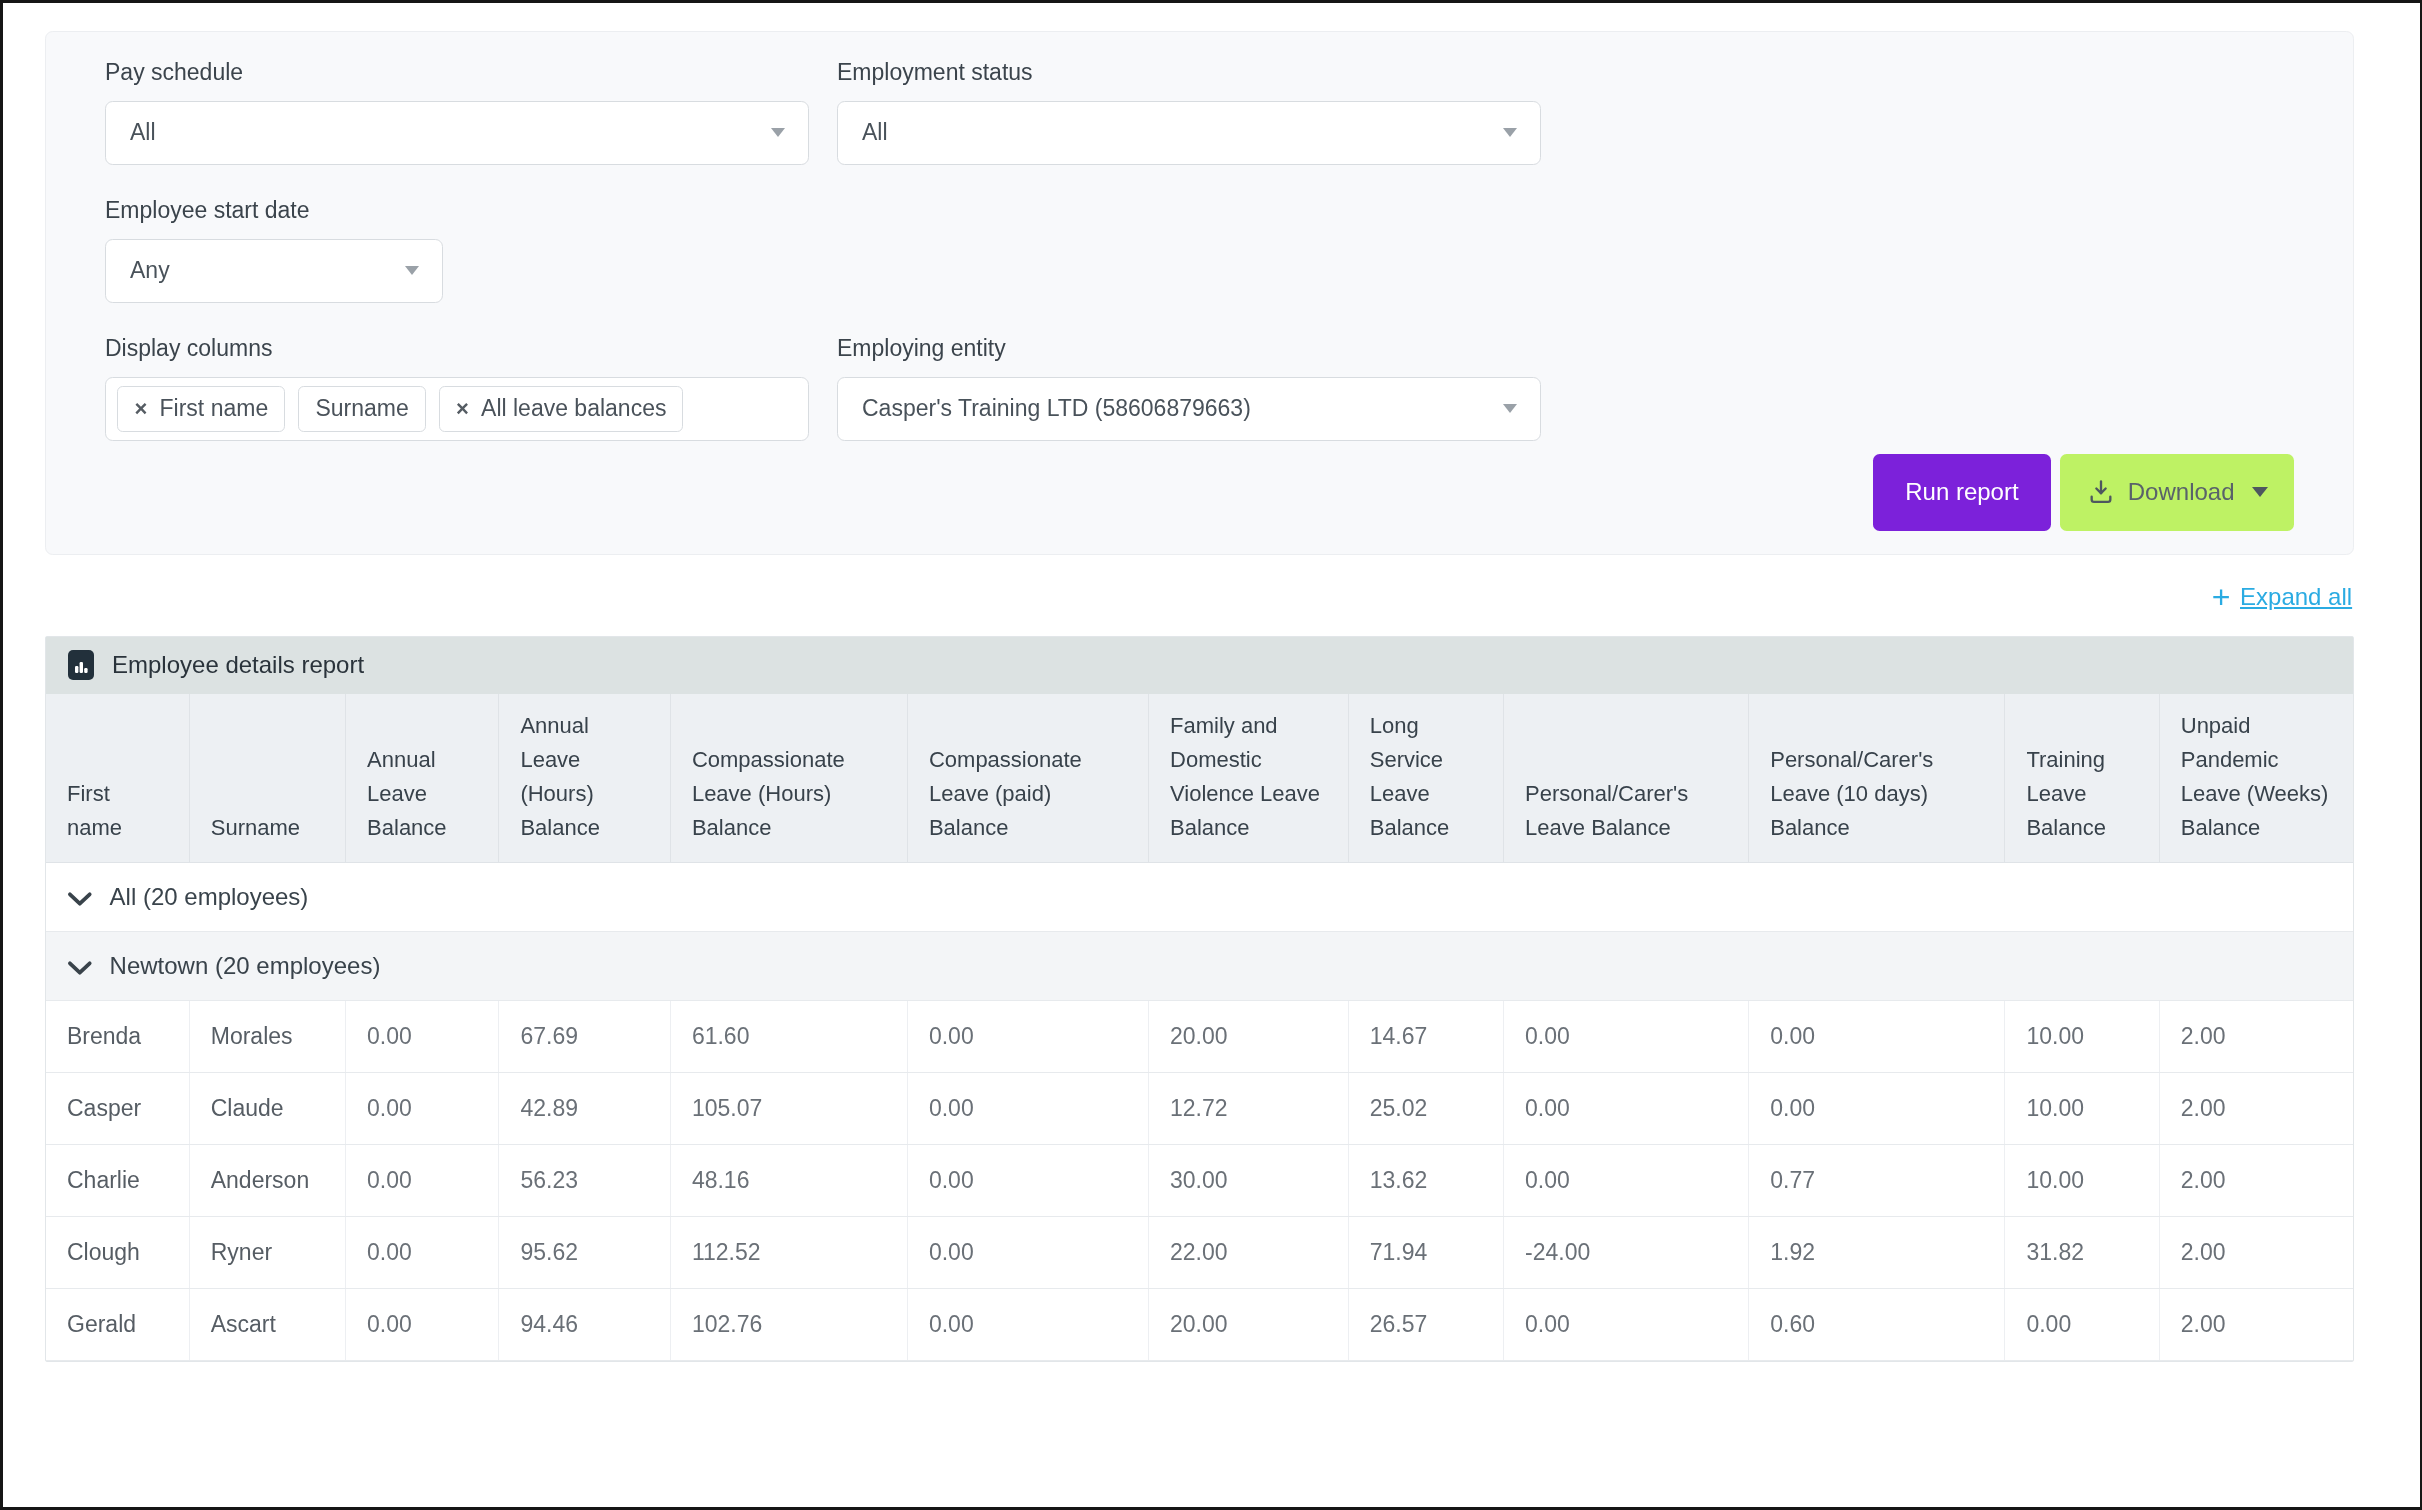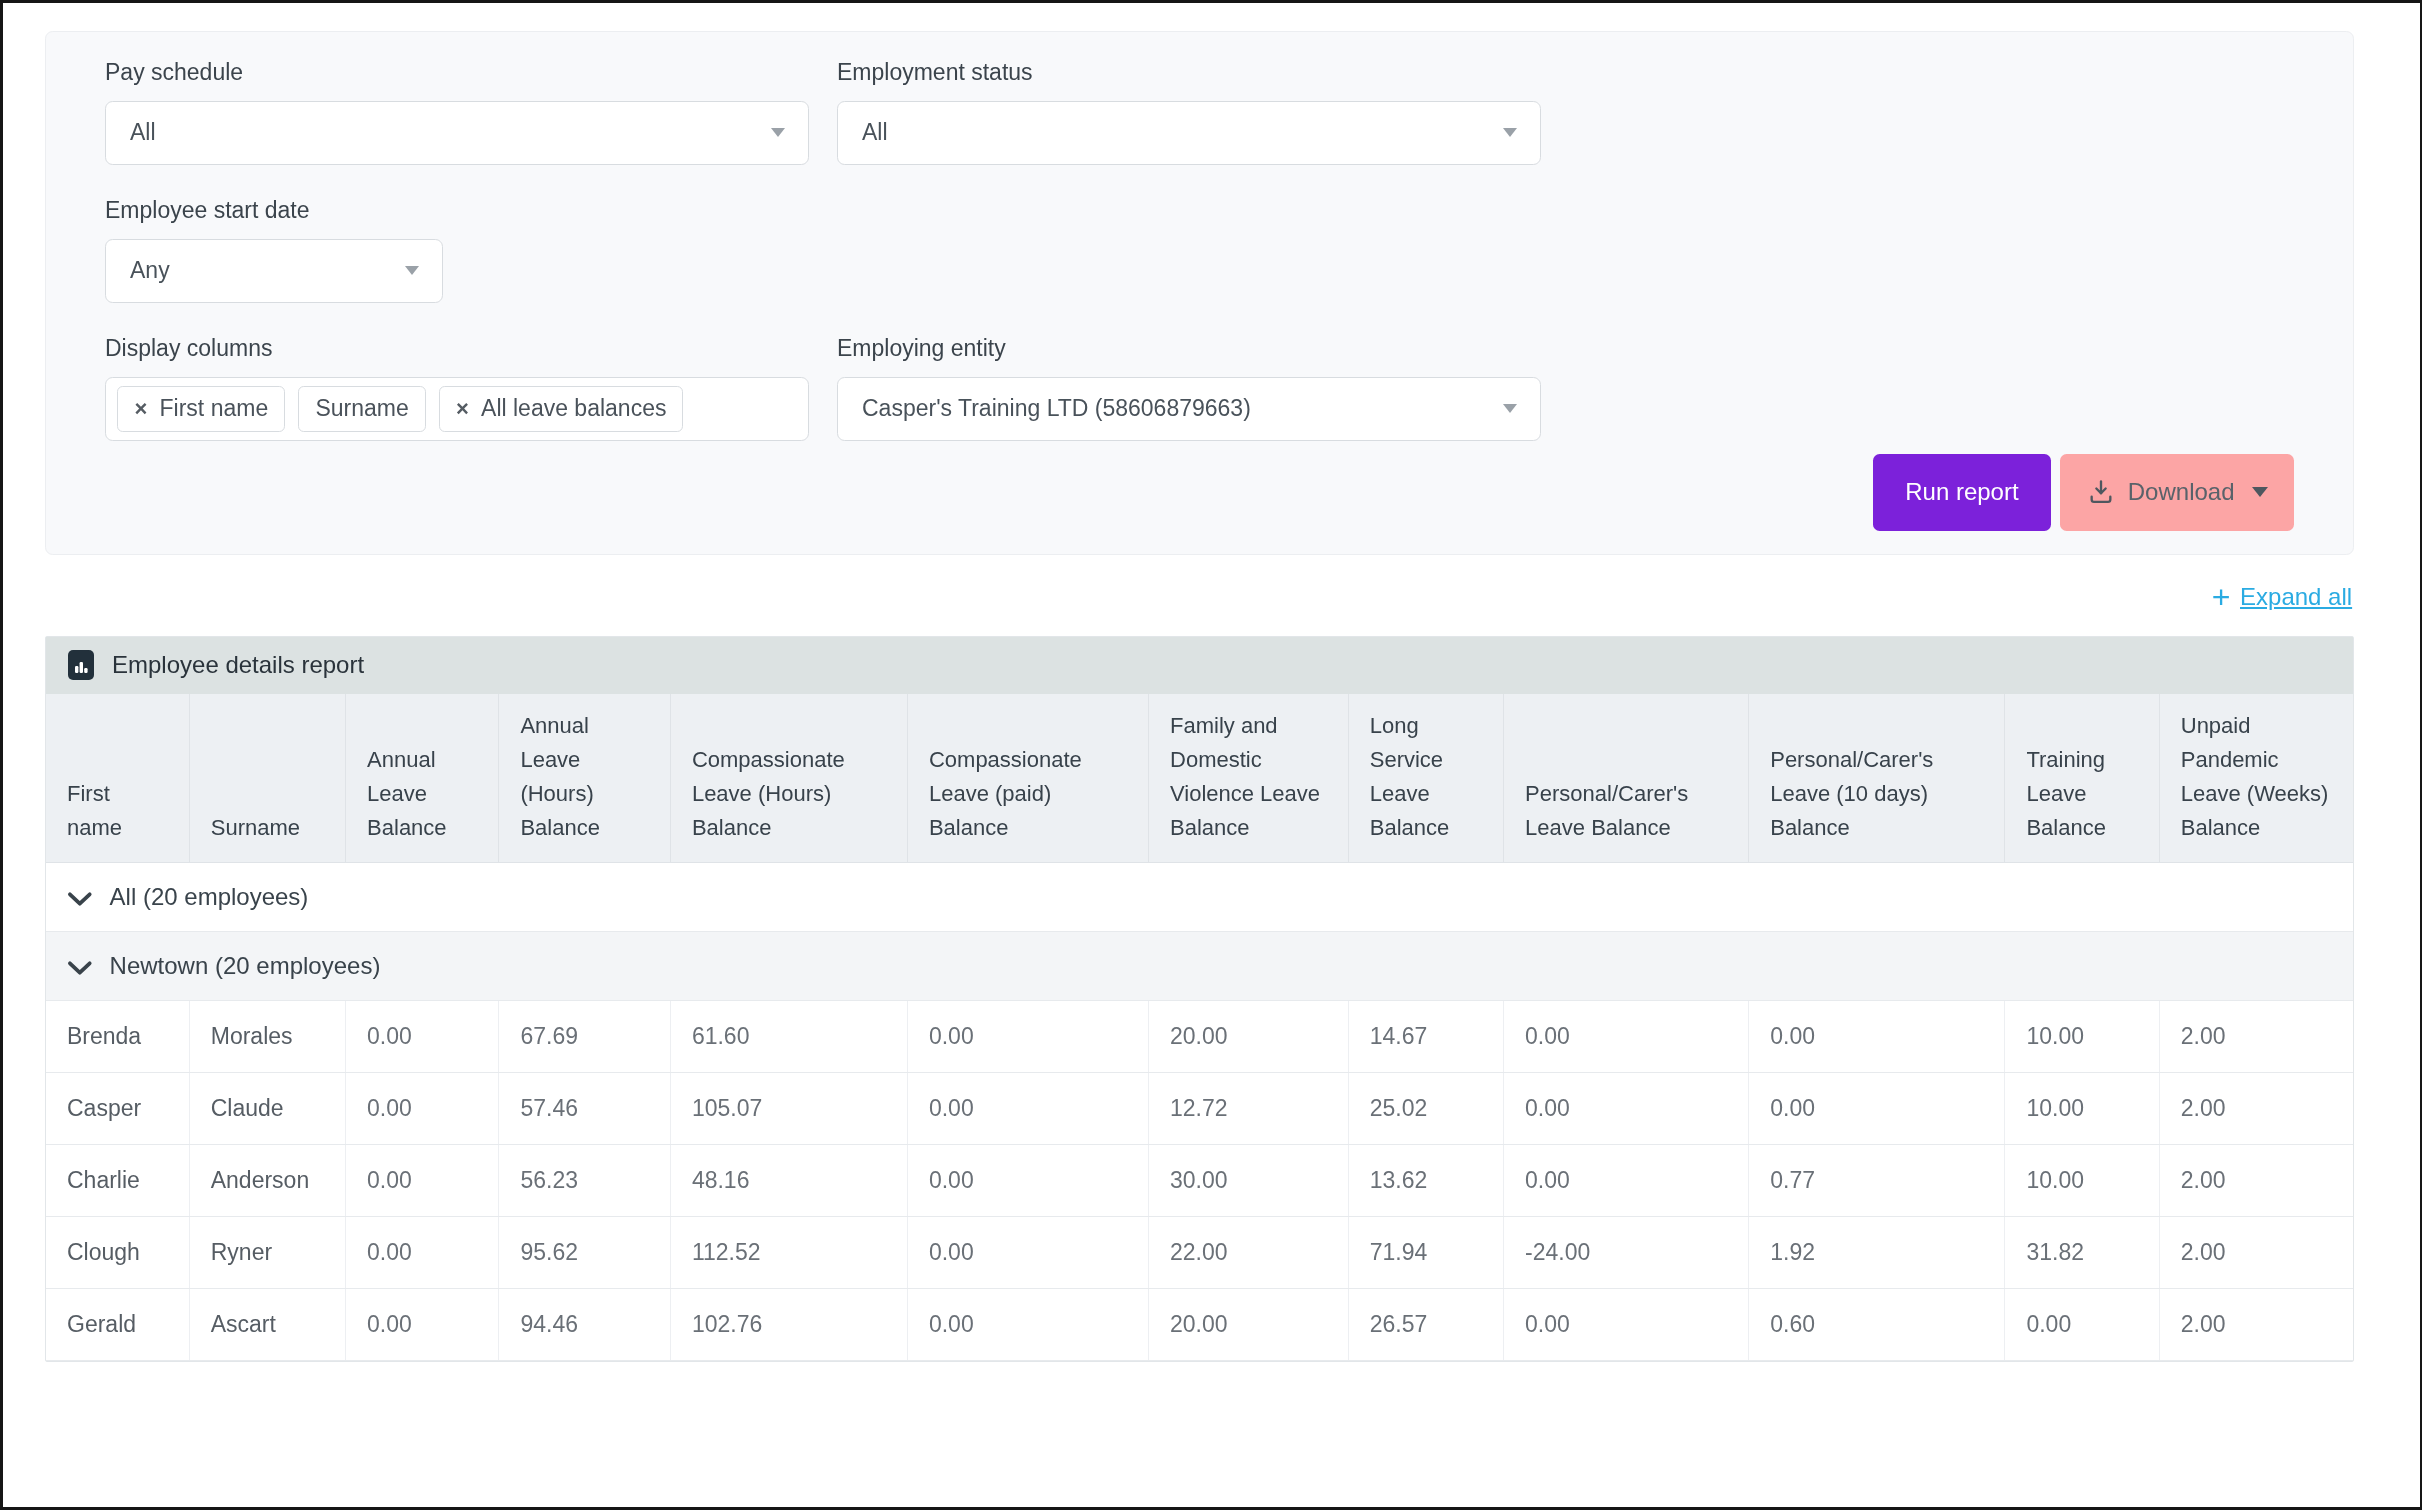--- a/index.html
+++ b/index.html
@@ -65,21 +65,21 @@
   }
   .tag .x {
     color: #555c63; font-weight: bold; font-size: 22px; line-height: 1;
     cursor: pointer;
   }
 
   
   .actions-row { display: flex; justify-content: flex-end; gap: 9.5px; margin-top: 13.2px; }
   .btn { height: 77px; border-radius: 6.6px; border: none; display: inline-flex; align-items: center; font-size: 24px; cursor: pointer; font-family: inherit; }
   .btn-primary { background: #7c21da; color: #ffffff; padding: 0 32px; font-weight: 500; }
-  .btn-download { background: #fca5a5; color: #59626a; padding: 0 26.5px; gap: 13.2px; }
+  .btn-download { background: #bef264; color: #59626a; padding: 0 26.5px; gap: 13.2px; }
   .btn-download svg { display: block; }
   .dl-caret {
     width: 0; height: 0; margin-left: 3.8px;
     border-left: 8.5px solid transparent;
     border-right: 8.5px solid transparent;
     border-top: 10.4px solid #4e575f;
   }
 
   
   .expand-row { text-align: right; margin: 26.5px 1.9px 23px 0; }
@@ -274,21 +274,21 @@
               <td class="num">14.67</td>
               <td class="num">0.00</td>
               <td class="num">0.00</td>
               <td class="num">10.00</td>
               <td class="num">2.00</td>
             </tr>
             <tr class="data-row">
               <td class="name">Casper</td>
               <td class="name">Claude</td>
               <td class="num">0.00</td>
-              <td class="num">57.46</td>
+              <td class="num">42.89</td>
               <td class="num">105.07</td>
               <td class="num">0.00</td>
               <td class="num">12.72</td>
               <td class="num">25.02</td>
               <td class="num">0.00</td>
               <td class="num">0.00</td>
               <td class="num">10.00</td>
               <td class="num">2.00</td>
             </tr>
             <tr class="data-row">

